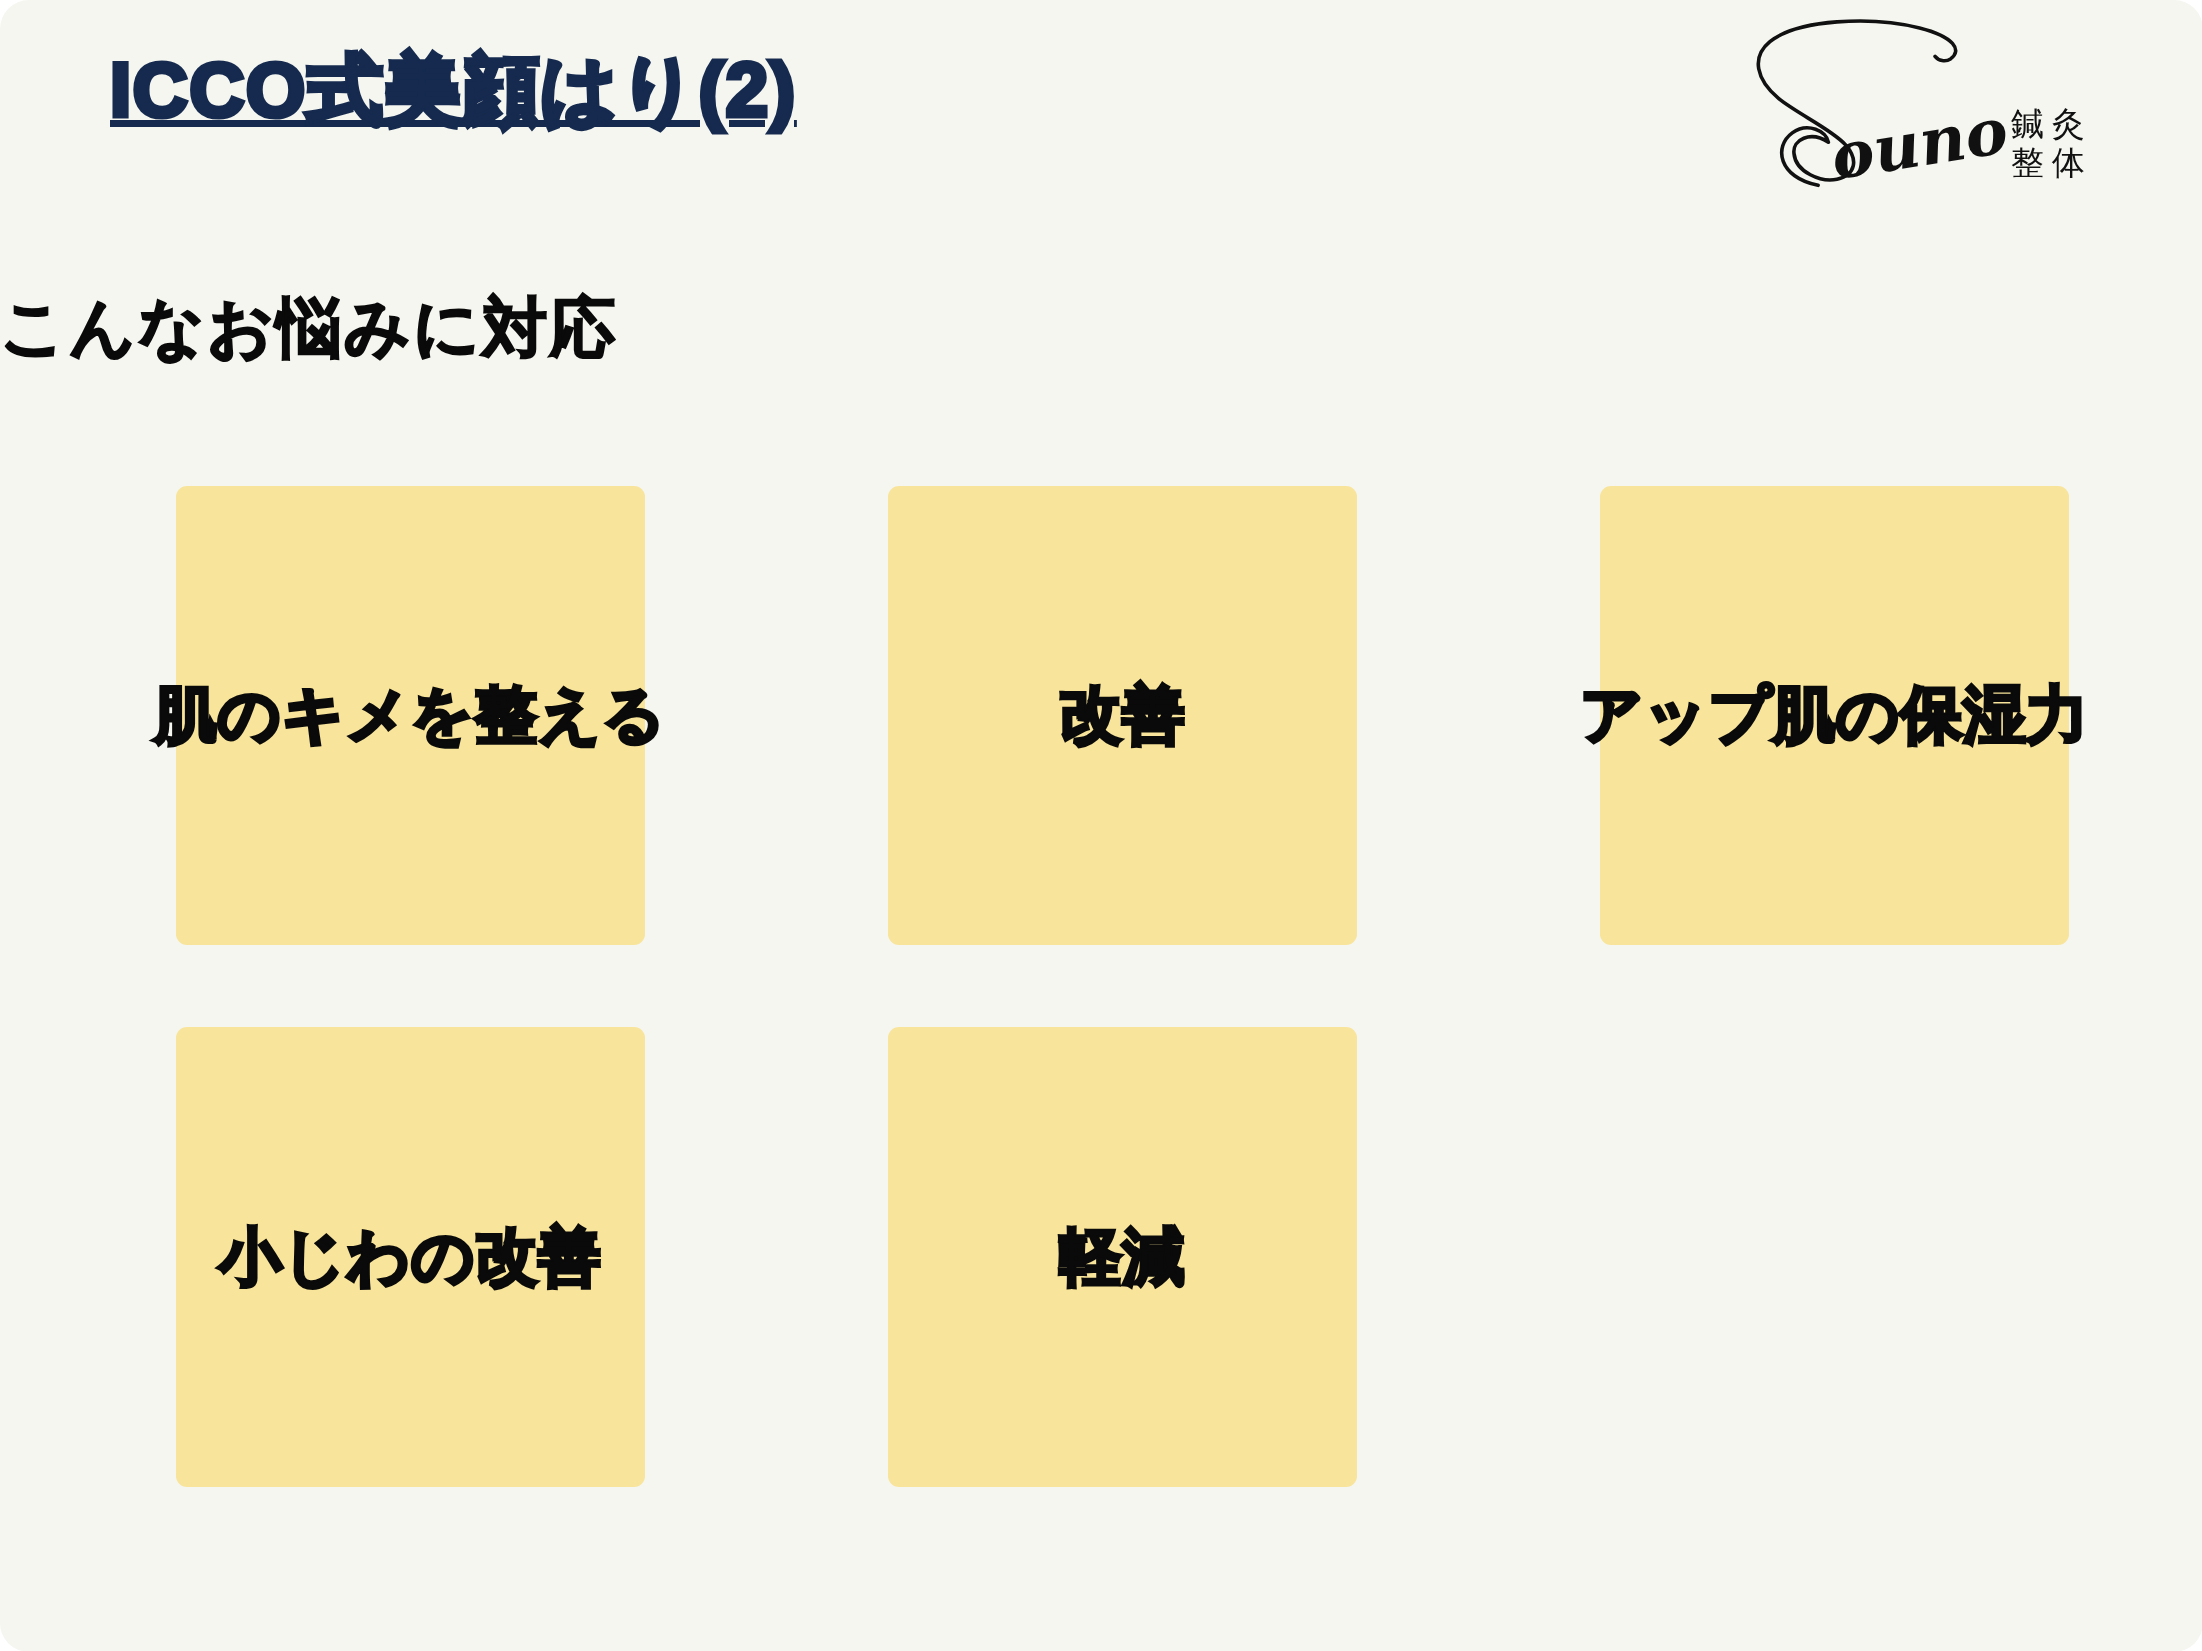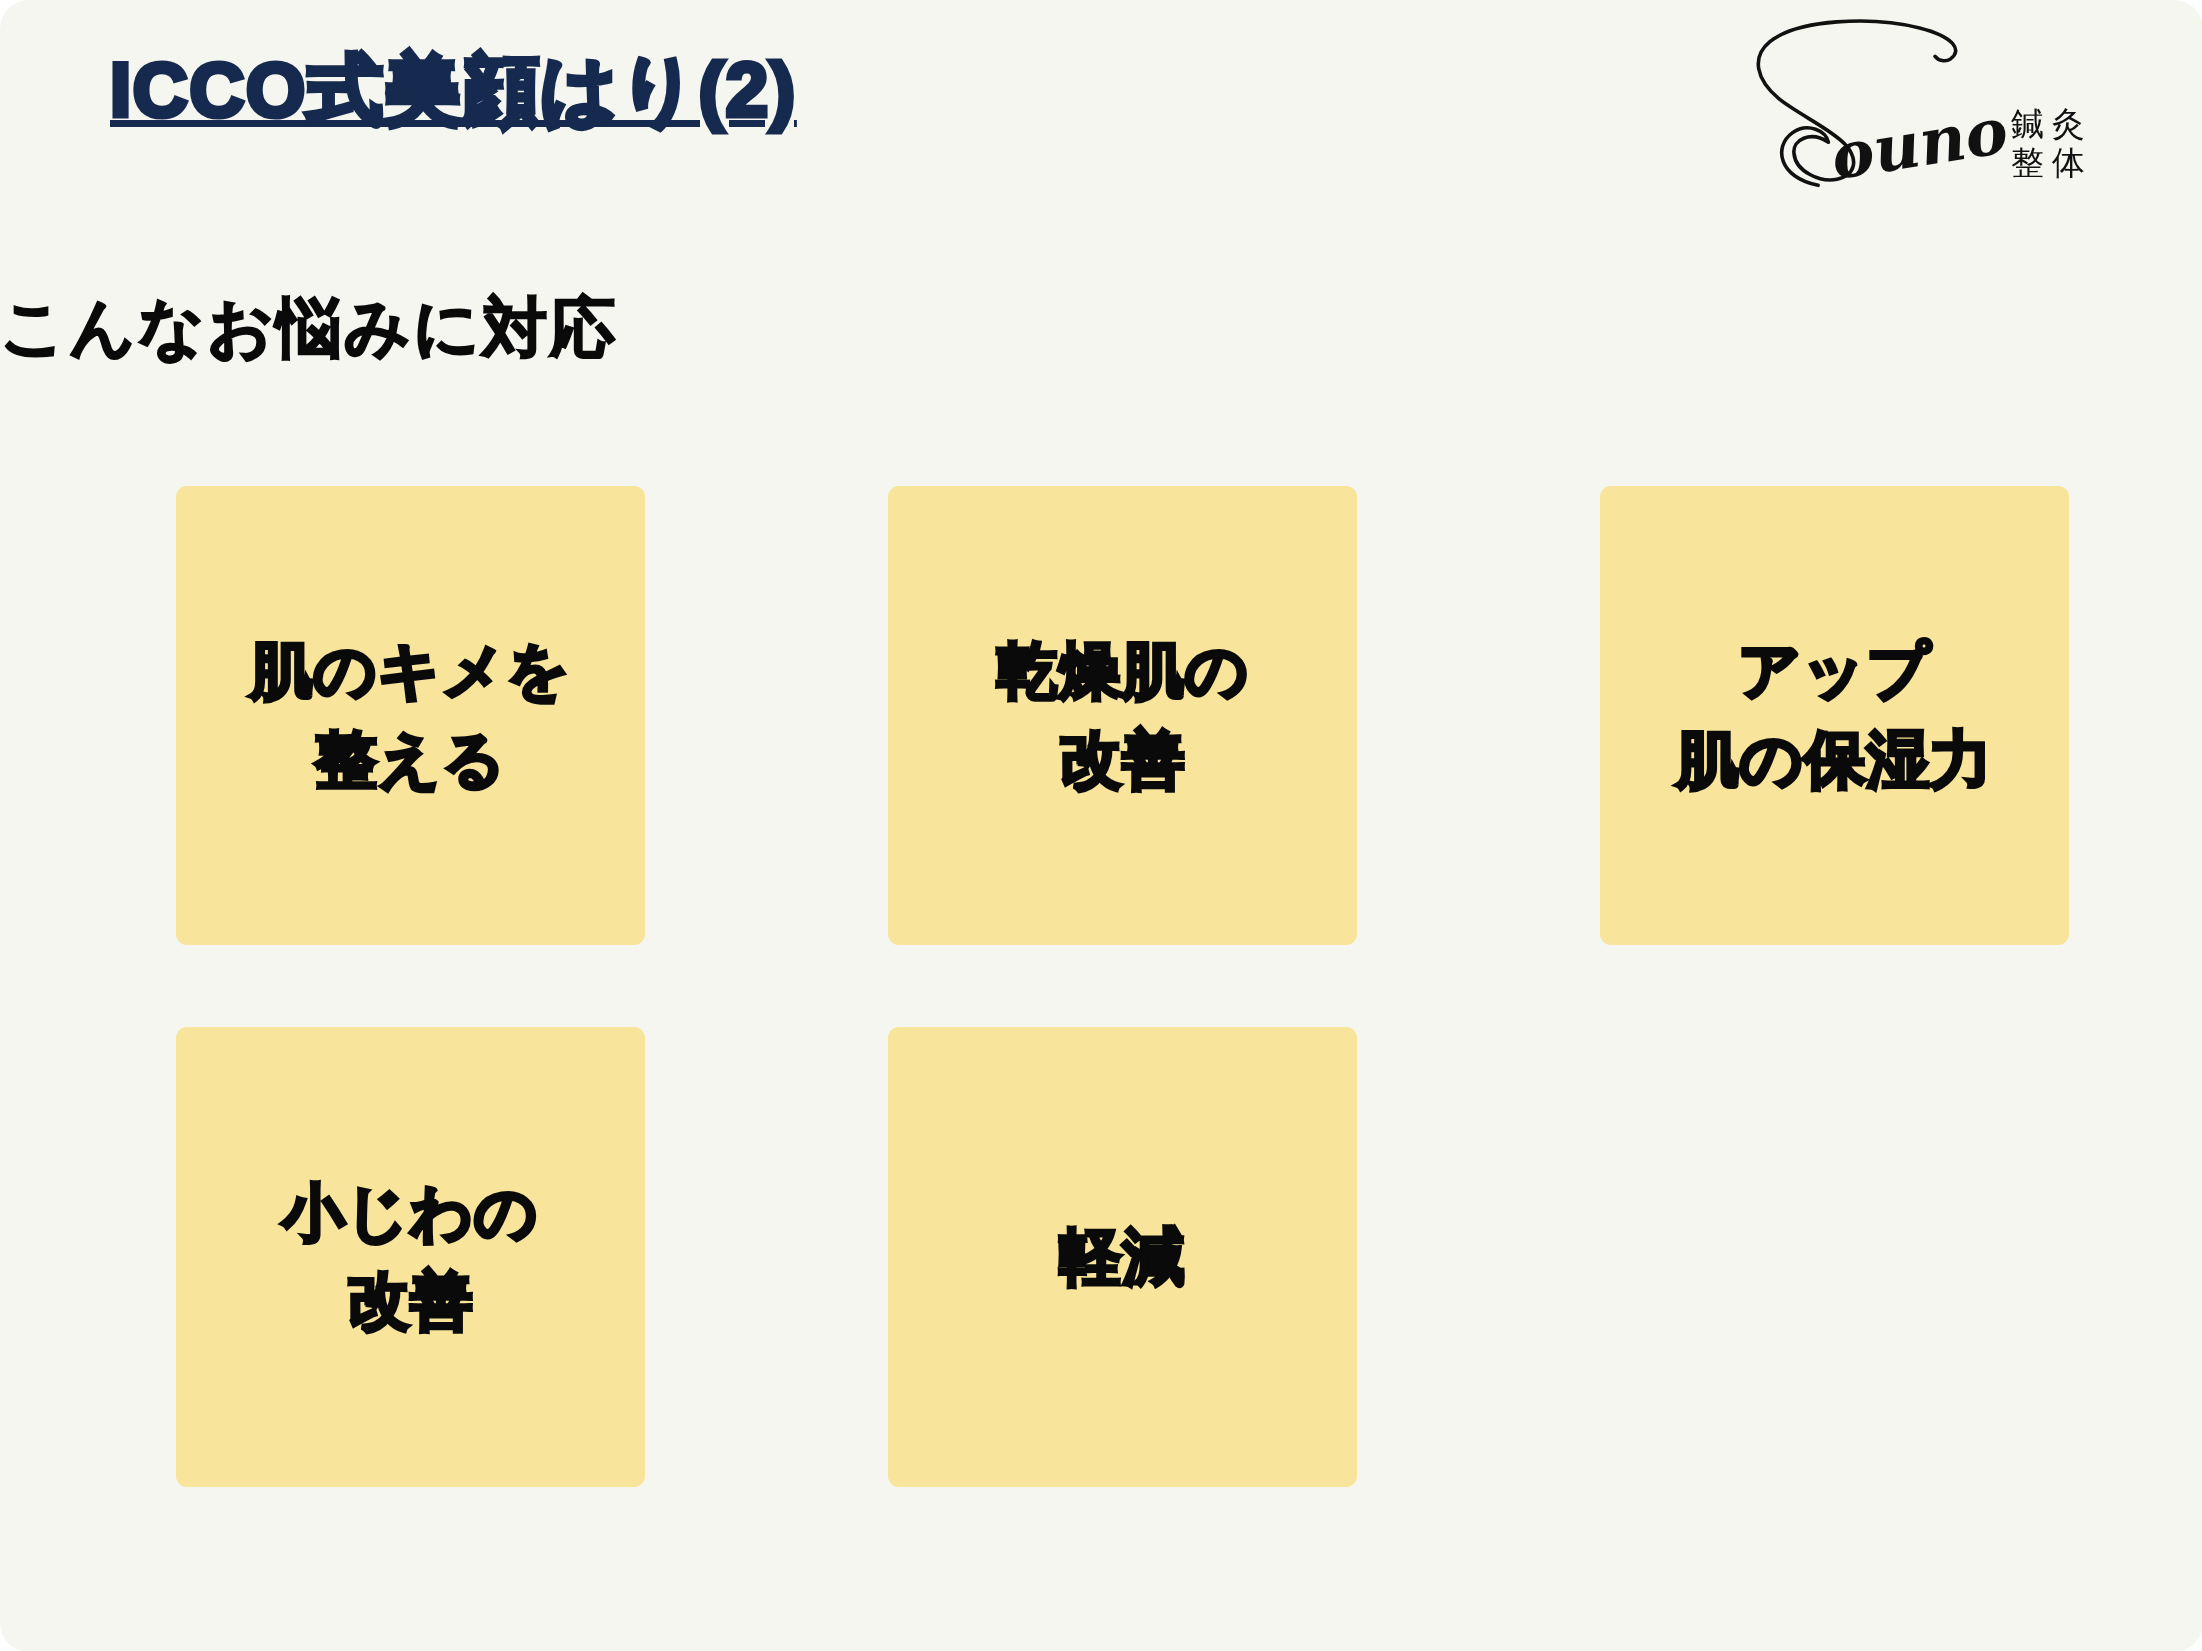--- a/index.html
+++ b/index.html
@@ -96,21 +96,21 @@
     grid-template-columns: repeat(3, 469px);
     grid-template-rows: 459px 460px;
     column-gap: 243px;
     row-gap: 82px;
   }
 
   .card {
     background: #F8E49A;
     border-radius: 11px;
     display: flex;
-    flex-direction: column;
+    flex-direction: row;
     align-items: center;
     justify-content: center;
     box-sizing: border-box;
     padding: 8.6px 5.2px;
   }
   .card-line {
     font-size: 62px;
     font-weight: 900;
     letter-spacing: 0.9px;
     color: #0A0A0A;
@@ -149,21 +149,20 @@
 
   <div id="grid">
 
     <div class="card">
       <div class="card-line">肌のキメを</div>
       <div class="card-line">整える</div>
     </div>
 
 
     <div class="card">
-      <div class="card-line">乾燥肌の</div>
       <div class="card-line">改善</div>
     </div>
 
     <div class="card">
       <div class="card-line">アップ</div>
       <div class="card-line">肌の保湿力</div>
     </div>
 
     <div class="card">
       <div class="card-line">小じわの</div>

